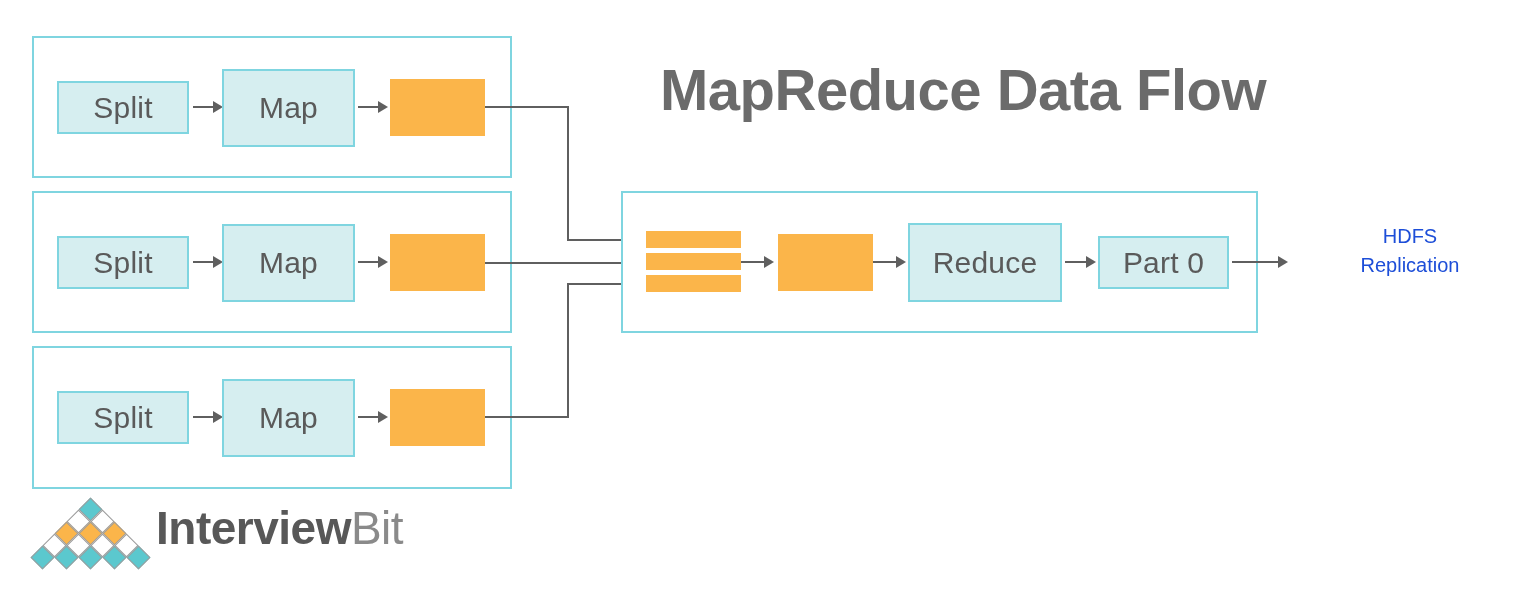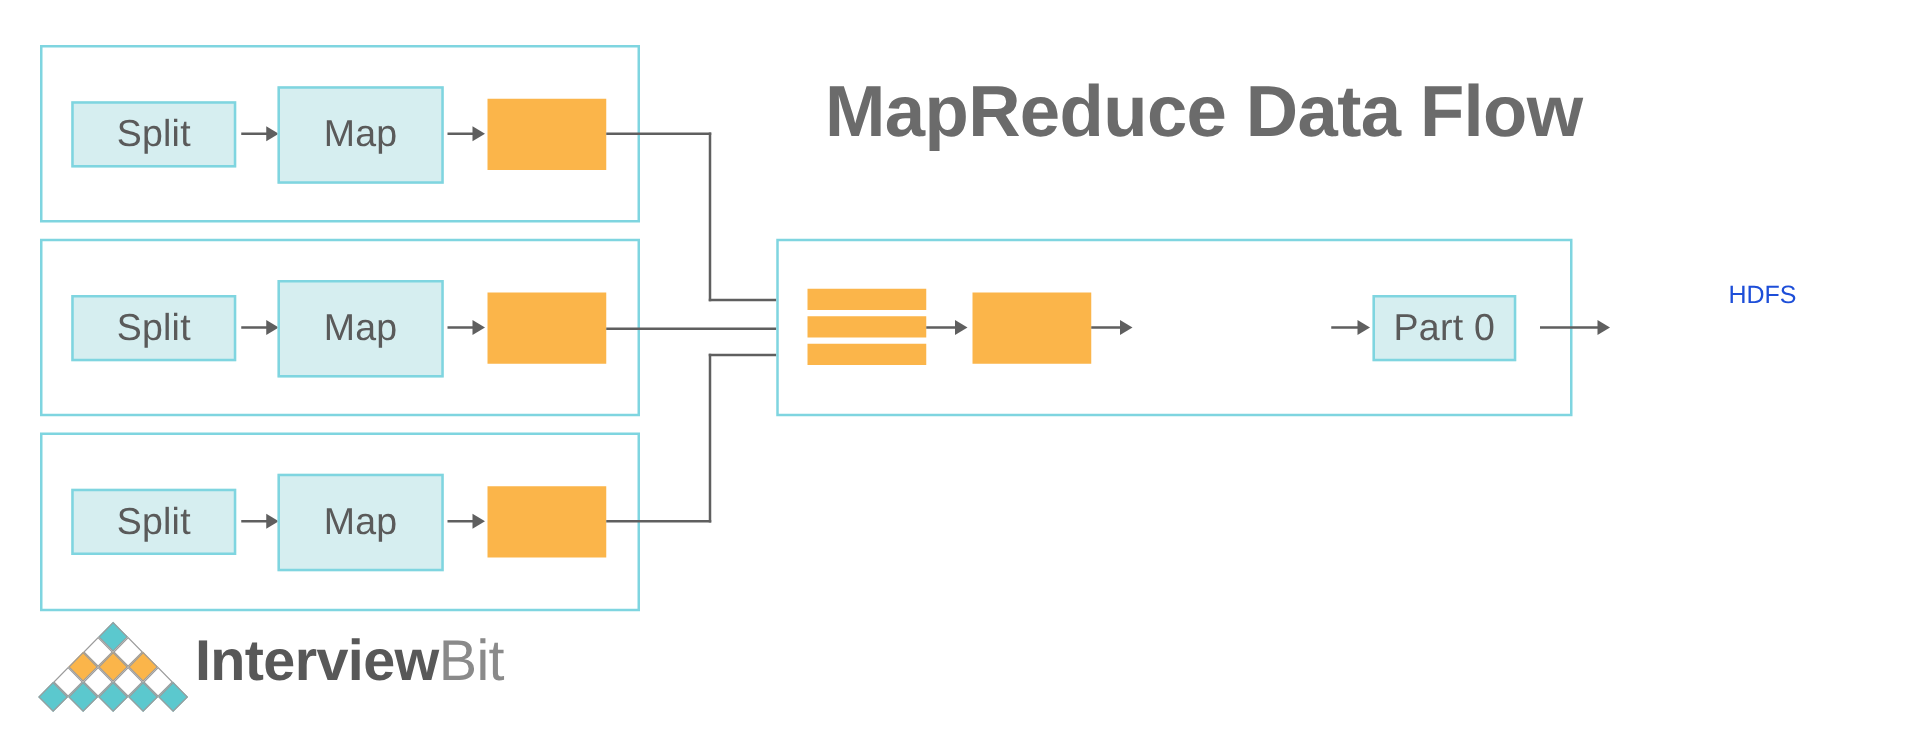--- a/index.html
+++ b/index.html
@@ -215,33 +215,37 @@
   <div class="orangebox" style="left:646px; top:275px; width:95px; height:17px;"></div>
 
   <div class="hline" style="left:741px; top:261px; width:25px;"></div>
   <div class="arrowhead small" style="left:764px; top:256px;"></div>
 
   <div class="orangebox" style="left:778px; top:234px; width:95px; height:57px;"></div>
 
   <div class="hline" style="left:873px; top:261px; width:25px;"></div>
   <div class="arrowhead small" style="left:896px; top:256px;"></div>
 
+  <div class="tealbox" style="left:908px; top:223px; width:154px; height:79px;">
+    <span>Reduce</span>
+  </div>
 
   <div class="hline" style="left:1065px; top:261px; width:23px;"></div>
   <div class="arrowhead small" style="left:1086px; top:256px;"></div>
 
-  <div class="tealbox" style="left:1098px; top:236px; width:115px; height:53px;">
+  <div class="tealbox" style="left:1098px; top:236px; width:131px; height:53px;">
     <span>Part 0</span>
   </div>
 
   <div class="hline" style="left:1232px; top:261px; width:48px;"></div>
   <div class="arrowhead small" style="left:1278px; top:256px;"></div>
 
   <div id="hdfs-label">
     <span class="ln">HDFS</span>
+    <span class="ln">Replication</span>
   </div>
 
   <div id="logo">
     <div id="logo-mark">
 
       <div class="dia teal" style="left:44px; top:1px;"></div>
 
       <div class="dia white" style="left:32px; top:13px;"></div>
       <div class="dia white" style="left:56px; top:13px;"></div>
 

